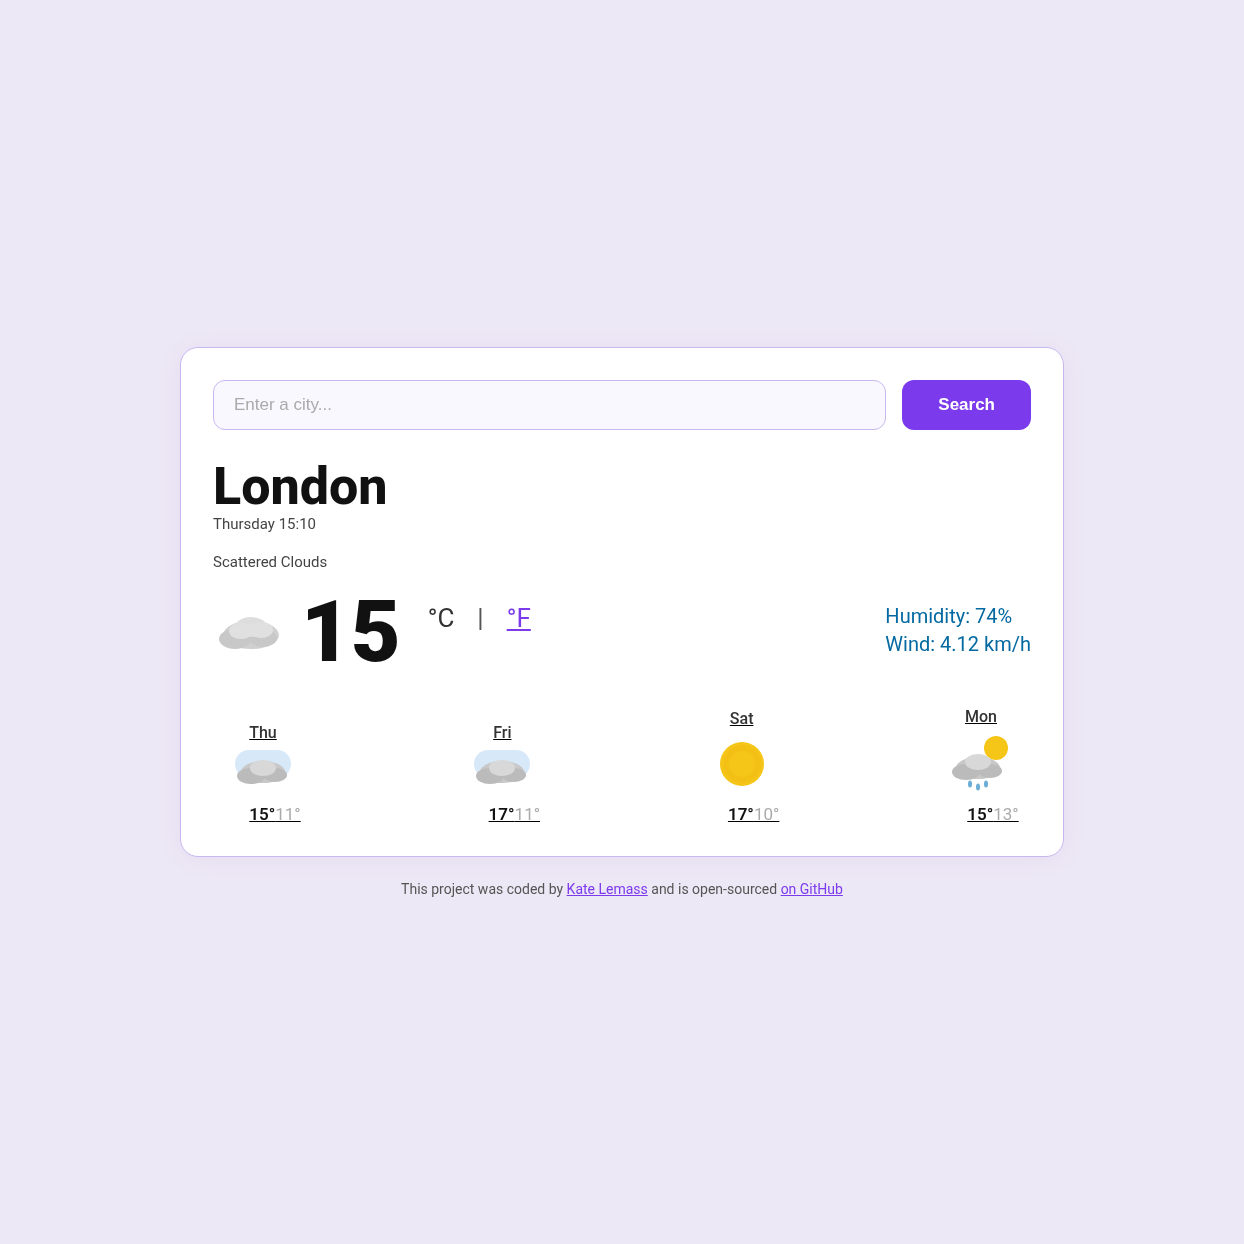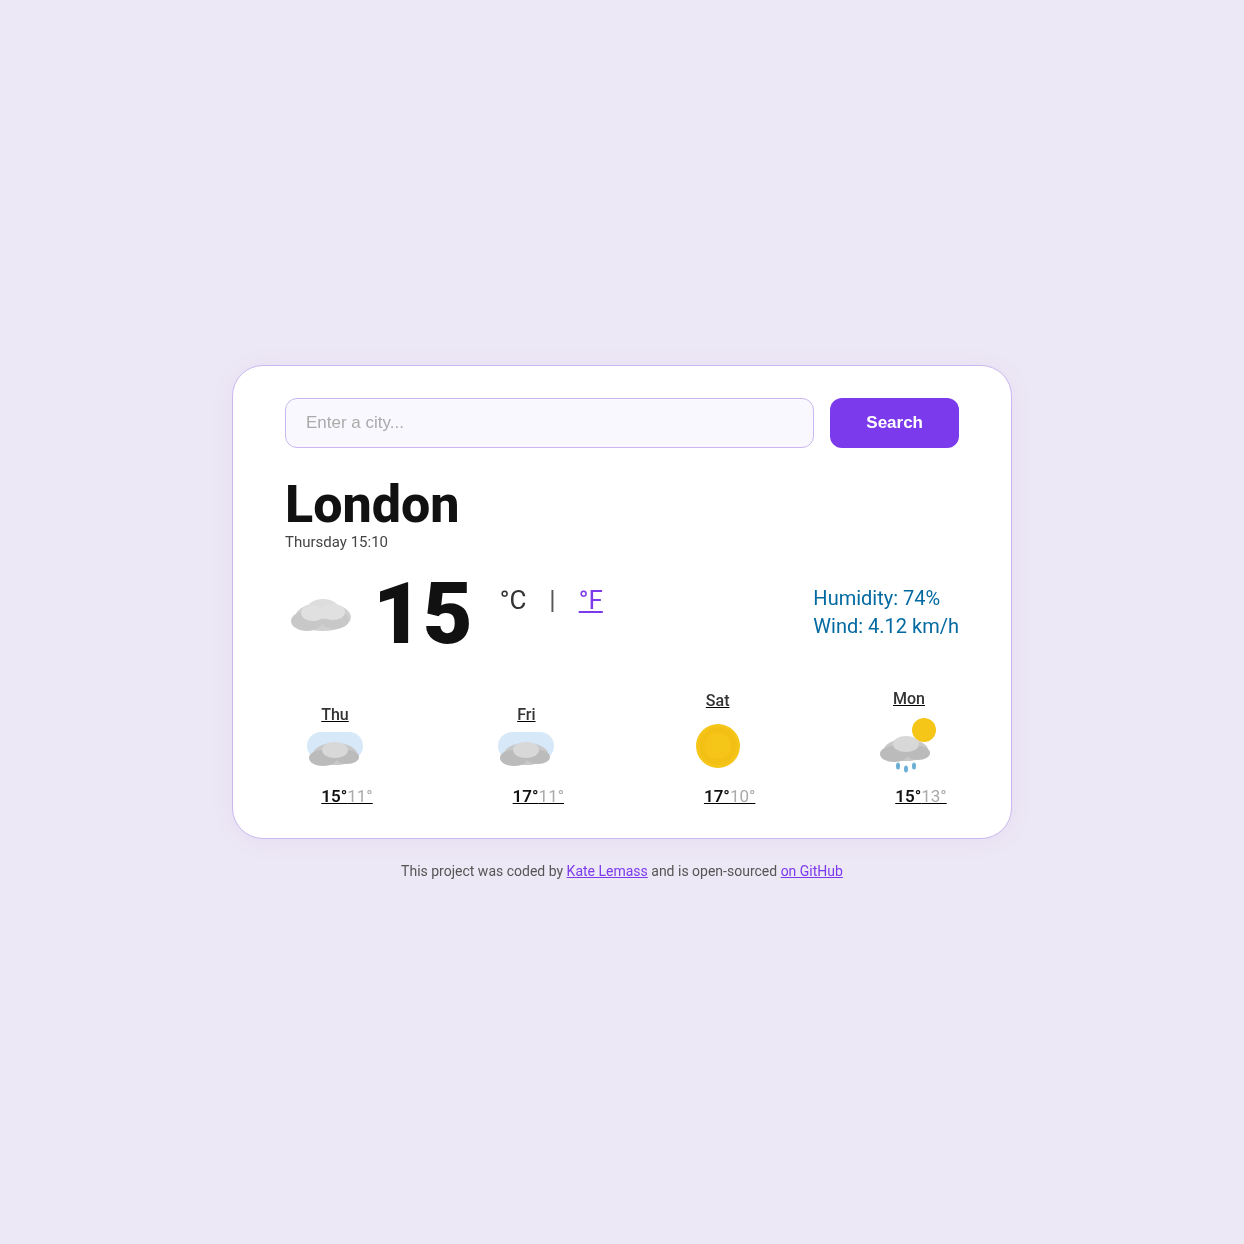--- a/index.html
+++ b/index.html
@@ -10,24 +10,24 @@
       display: flex;
       flex-direction: column;
       align-items: center;
       justify-content: center;
       min-height: 100vh;
       padding: 40px 20px;
     }
 
     .weather-card {
       background: #fff;
-      border-radius: 31px;
+      border-radius: 18px;
       border: 1.5px solid #c9b8f0;
-      padding: 32px 52px;
-      width: 780px;
+      padding: 32px 32px;
+      width: 884px;
       max-width: 100%;
       box-shadow: 0 2px 24px rgba(120,80,200,0.07);
     }
 
     .search-row {
       display: flex;
       gap: 16px;
       margin-bottom: 28px;
     }
 
@@ -200,20 +200,21 @@
 
   <div class="search-row">
     <input class="search-input" type="text" placeholder="Enter a city..." style="">
     <button class="search-button">Search</button>
   </div>
 
   <div class="city-name">London</div>
 
   <div class="date-time">Thursday 15:10</div>
 
+  <div class="condition">Scattered Clouds</div>
 
   <div class="current-weather-row">
     <div class="temp-section">
 
       <div class="weather-icon-large">
         <svg width="72" height="52" viewBox="0 0 72 52" fill="none" xmlns="http://www.w3.org/2000/svg">
 
           <ellipse cx="38" cy="34" rx="28" ry="14" fill="#d0d0d0"></ellipse>
           <ellipse cx="22" cy="38" rx="16" ry="10" fill="#c8c8c8"></ellipse>
           <ellipse cx="50" cy="37" rx="14" ry="9" fill="#c8c8c8"></ellipse>

